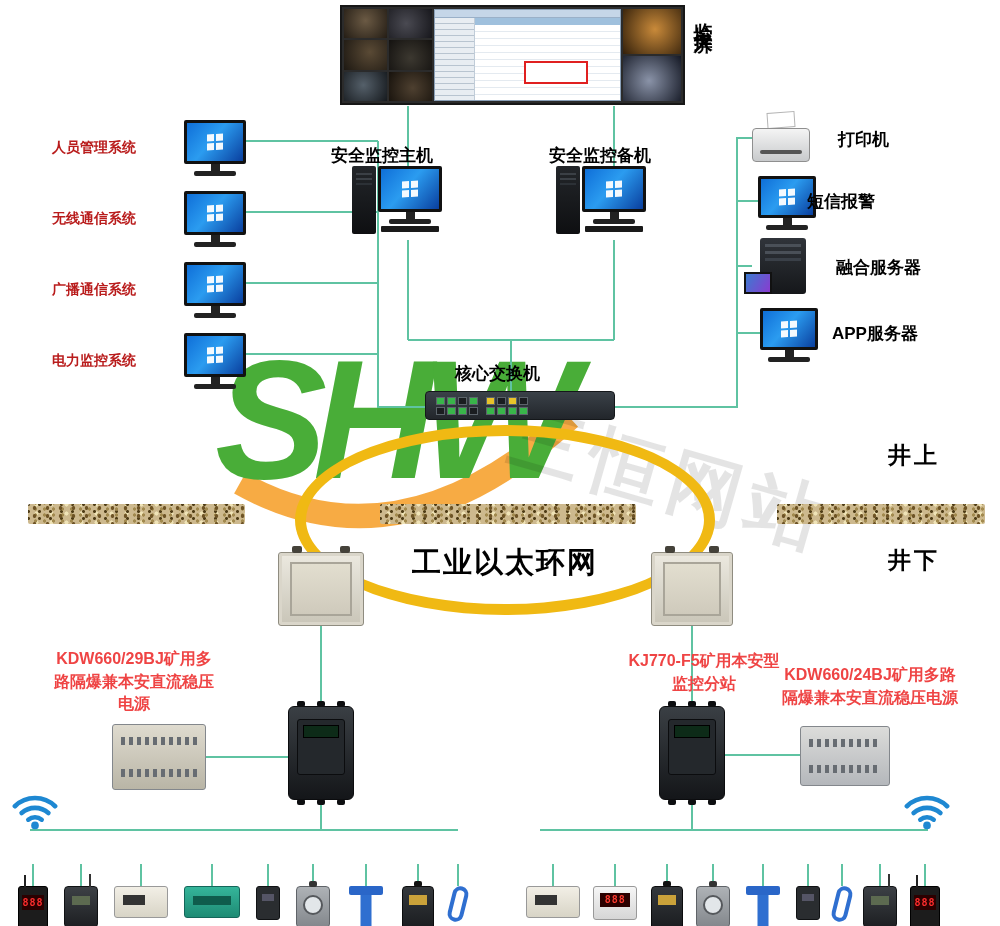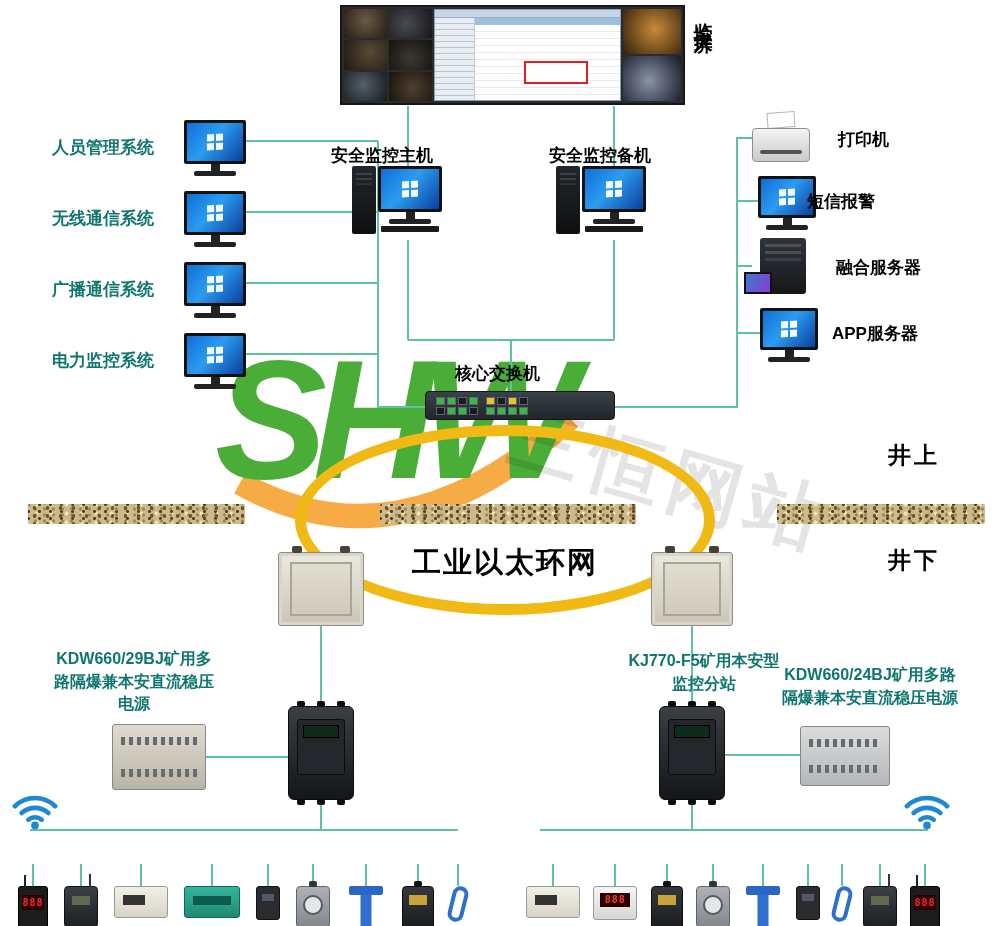--- a/index.html
+++ b/index.html
@@ -26,21 +26,21 @@
     background-position:0 0,3px 2px,6px 4px,1px 5px}
 
   
   .ring{position:absolute;left:295px;top:425px;width:420px;height:190px;z-index:2;
         border:11px solid #f0b913;border-radius:50%}
   .ring-label{position:absolute;left:390px;top:543px;width:230px;z-index:5;text-align:center;
               font-size:29px;font-weight:700;letter-spacing:2px;color:#000}
 
   
   .lbl{position:absolute;z-index:5;color:#000;font-weight:600;font-size:17px;white-space:nowrap}
-  .lbl-block{position:absolute;z-index:5;color:#0f766e;font-weight:700;font-size:16px;
+  .lbl-block{position:absolute;z-index:5;color:#ef4444;font-weight:700;font-size:16px;
              text-align:center;line-height:1.42}
   .zone{position:absolute;z-index:5;font-size:23px;font-weight:600;letter-spacing:3px;color:#000}
   .wall-label{position:absolute;left:690px;top:8px;z-index:5;writing-mode:vertical-rl;
               font-size:19px;font-weight:600;letter-spacing:4px;color:#000}
 
   
   .vw{position:absolute;left:340px;top:5px;width:345px;height:100px;z-index:4;background:#2b2b2b;
       border:2px solid #171717;display:flex;gap:2px;padding:2px}
   .vw-cams-l{width:88px;display:grid;grid-template-columns:1fr 1fr;grid-auto-rows:1fr;gap:2px}
   .vw-cams-r{width:58px;display:grid;grid-auto-rows:1fr;gap:2px}
@@ -70,21 +70,21 @@
   .monitor .neck{width:9px;height:7px;background:#222}
   .monitor .base{width:42px;height:5px;background:#222;border-radius:2px}
   .winlogo{display:grid;grid-template-columns:7px 7px;grid-template-rows:7px 7px;gap:2px;
            transform:skewY(-4deg)}
   .winlogo span{background:#fff;opacity:.95}
   .monitor.small .screen{width:58px;height:42px}
 
   
   .left-systems{position:absolute;left:52px;top:112px;z-index:4}
   .sys-row{display:flex;align-items:center;gap:8px;height:71px}
-  .sys-label{width:124px;font-size:17px;font-weight:600;color:#0f766e}
+  .sys-label{width:124px;font-size:14px;font-weight:600;color:#b91c1c}
 
   
   .host{position:absolute;z-index:4;display:flex;align-items:flex-start;gap:2px}
   .tower{width:24px;height:68px;background:linear-gradient(#23262a,#0e0f11);border-radius:2px;position:relative}
   .tower::after{content:'';position:absolute;top:7px;left:4px;right:4px;height:2px;background:#3b4046;
                 box-shadow:0 5px 0 #3b4046,0 10px 0 #2c3136}
   .mcol{display:flex;flex-direction:column;align-items:center}
   .host .monitor .screen{width:64px;height:46px}
   .kb{width:58px;height:6px;background:#1a1a1a;border-radius:1px;margin-top:2px}
 

